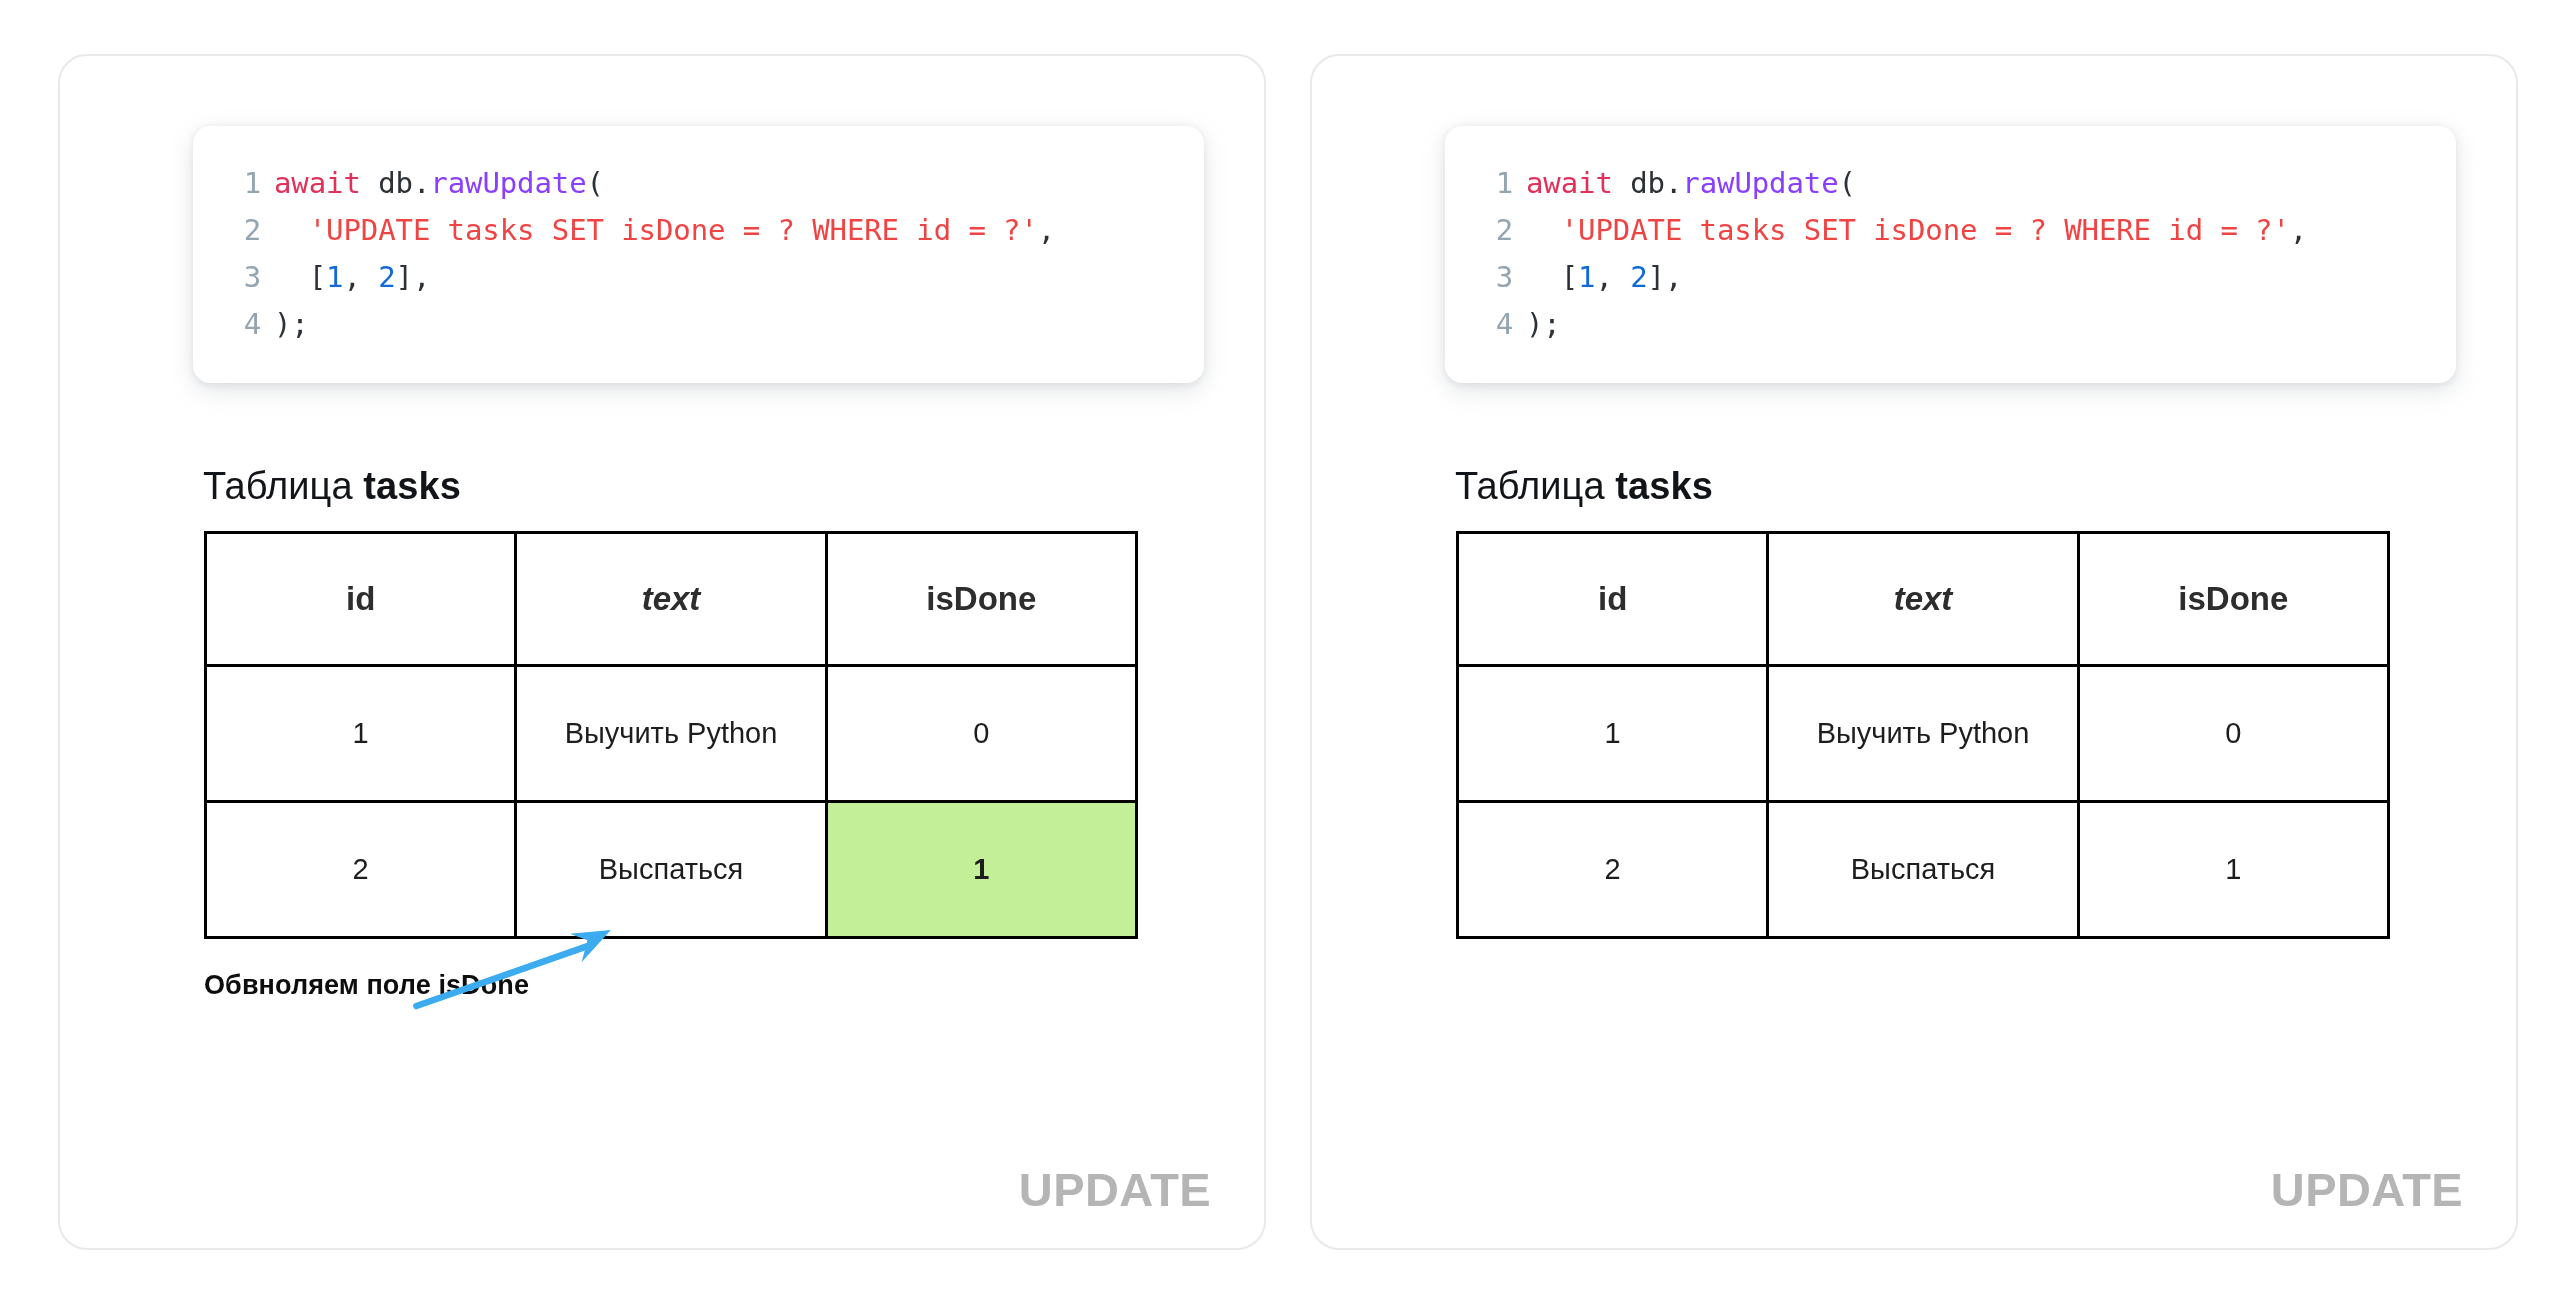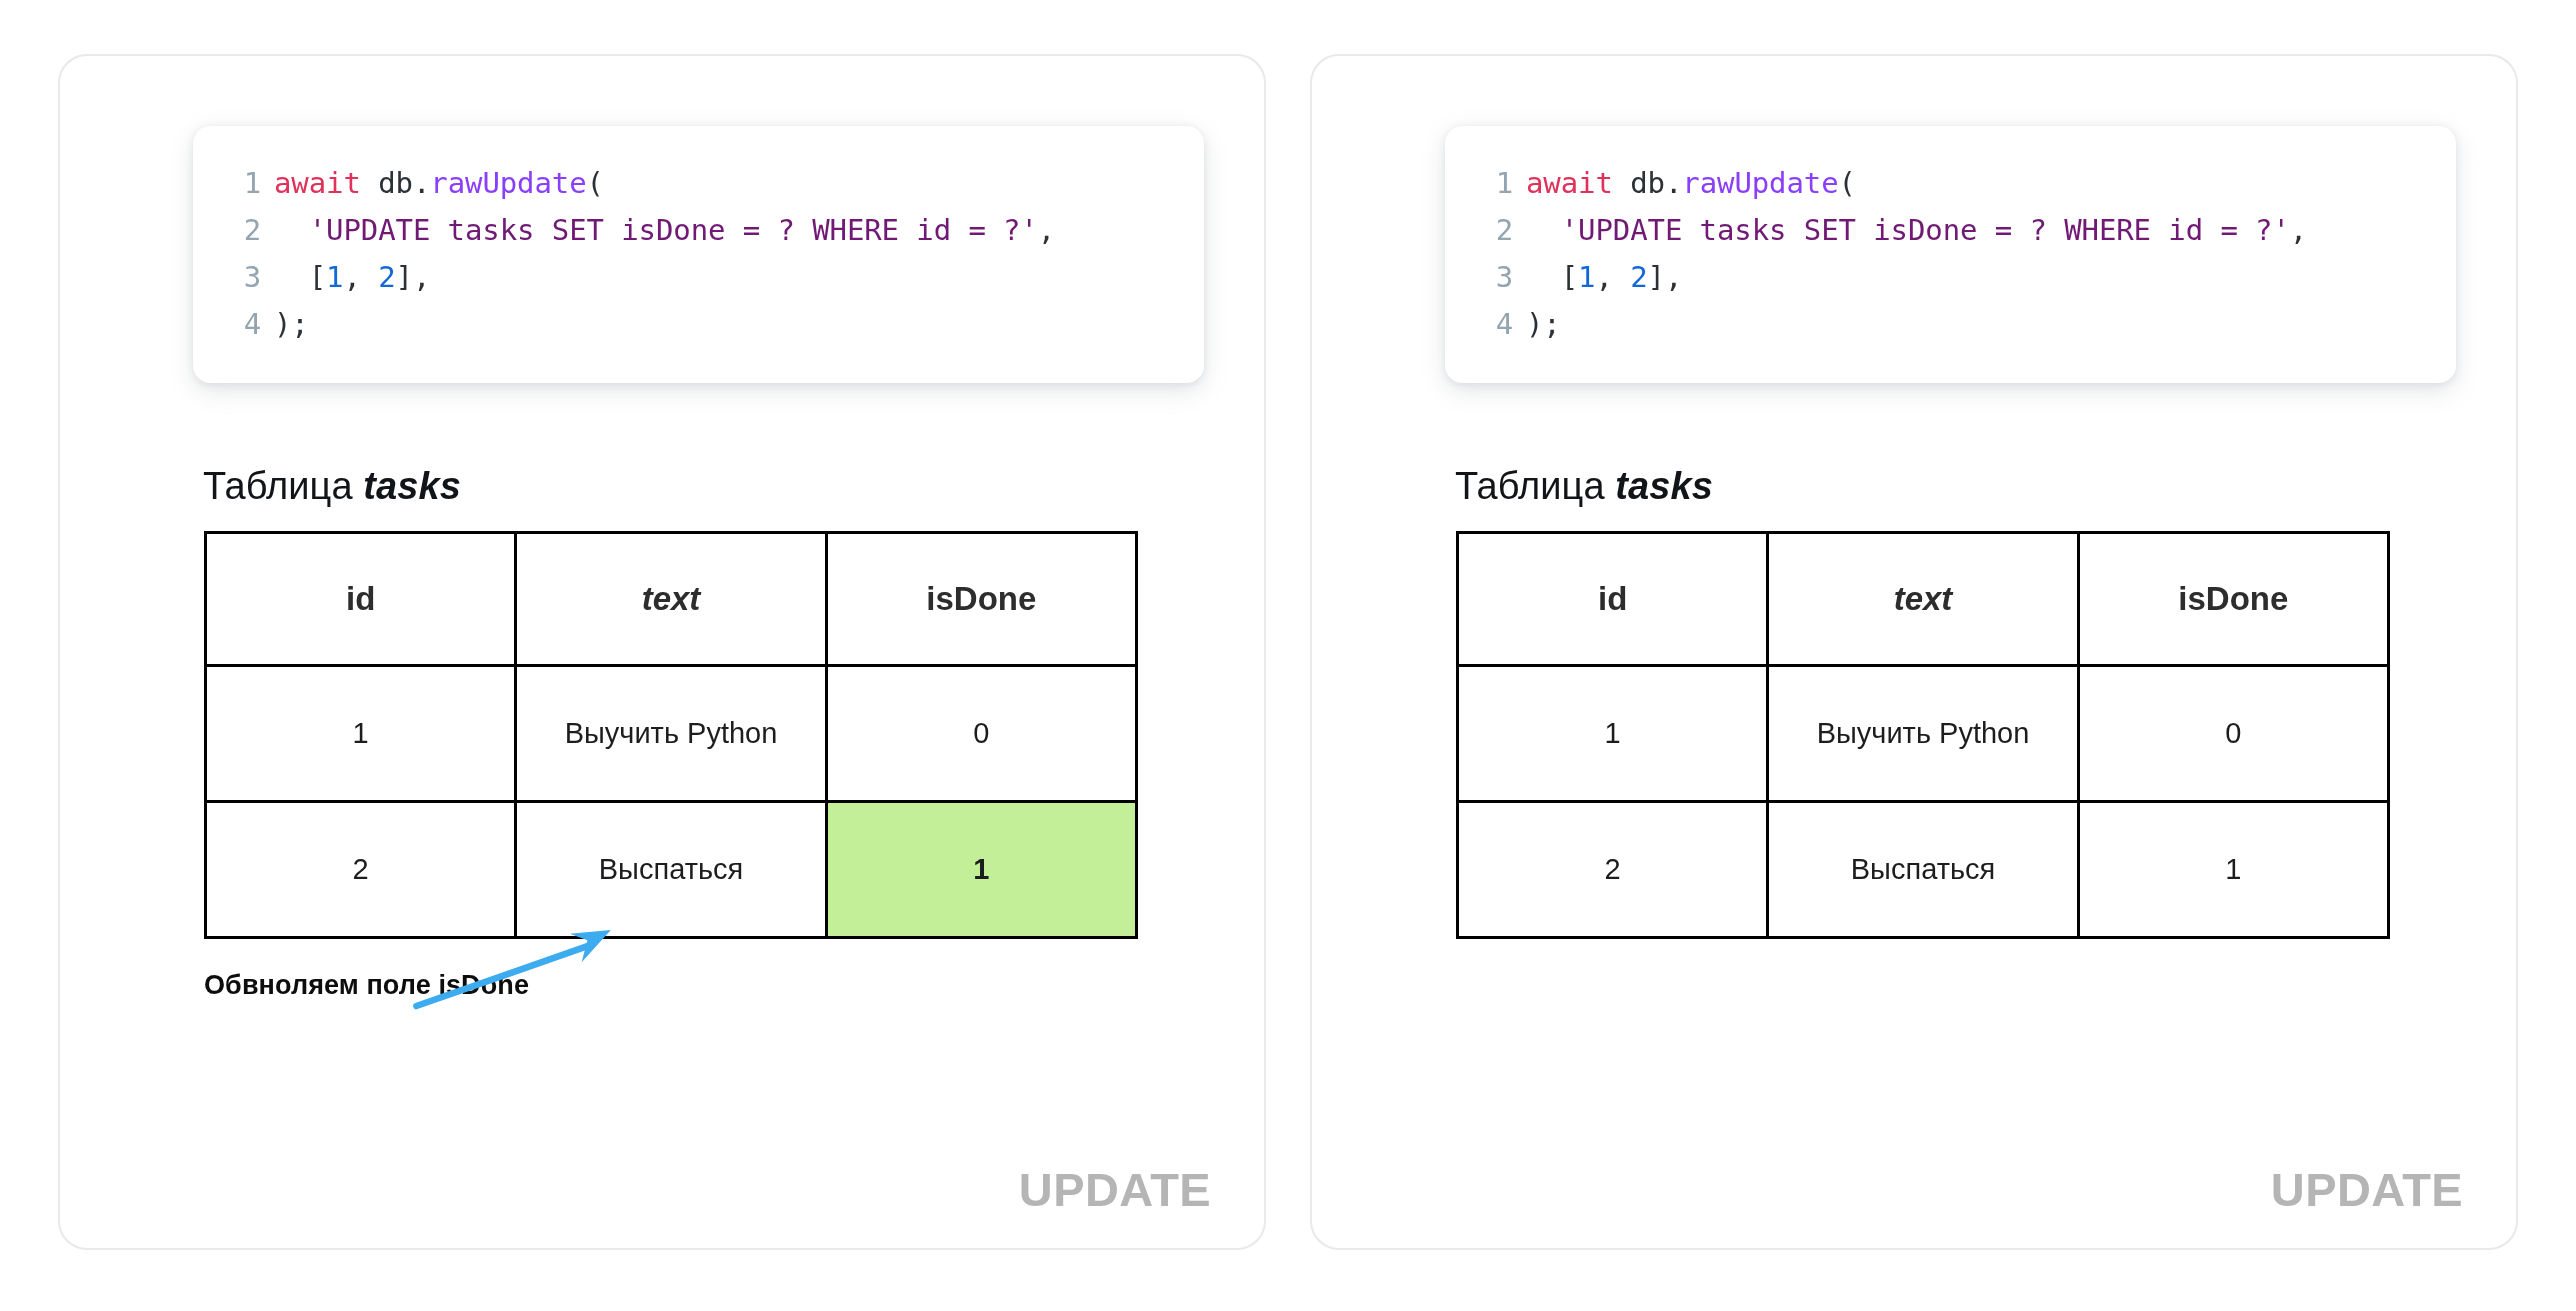--- a/index.html
+++ b/index.html
@@ -61,34 +61,33 @@
     width: 32px;
     text-align: right;
     margin-right: 13px;
     user-select: none;
   }
 
   .tok-kw      { color: #e0315b; }
   .tok-plain   { color: #2b3137; }
   .tok-fn      { color: #8a3ffc; }
   .tok-punct   { color: #2b3137; }
-  .tok-str     { color: #701a75; }
+  .tok-str     { color: #ef4444; }
   .tok-num     { color: #1168d8; }
 
   
   .table-caption {
     margin: 82px 0 0 86px;
     font-size: 38px;
     color: #111418;
     font-weight: 400;
     letter-spacing: 0.1px;
   }
   .table-caption .code-name {
     font-weight: 700;
-    font-style: italic;
   }
 
   
   .data-table {
     margin: 23px 0 0 87px;
     border-collapse: collapse;
     table-layout: fixed;
     width: 934px;
   }
   .data-table td,

